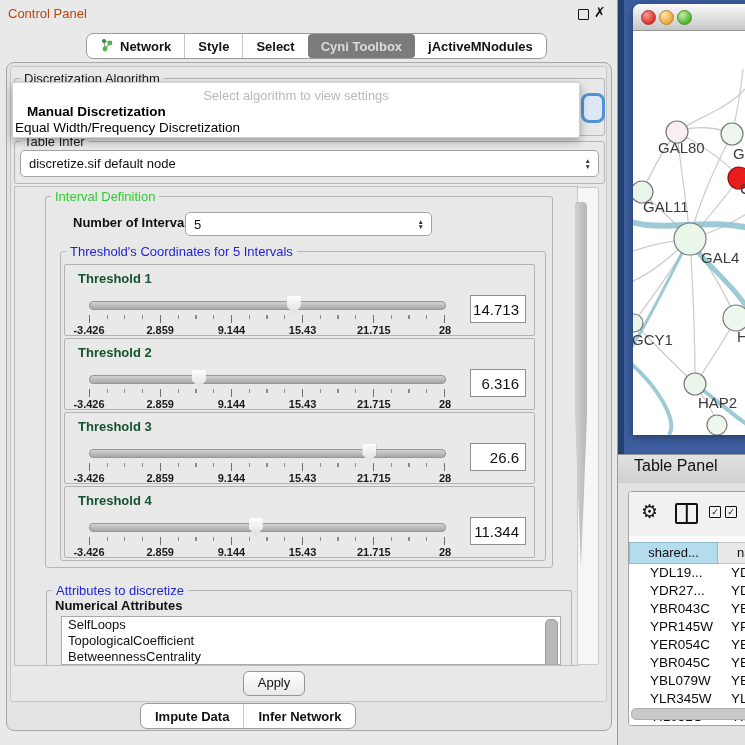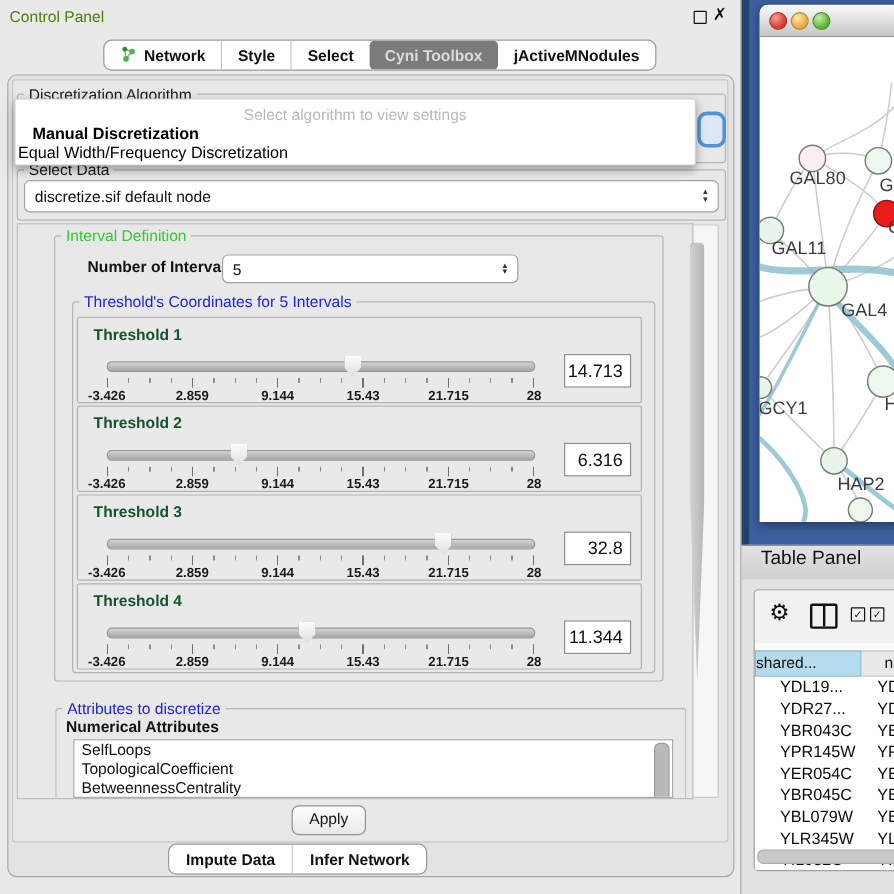--- a/index.html
+++ b/index.html
@@ -1,21 +1,21 @@
 <!DOCTYPE html>
 <html><head>
 <meta charset="utf-8">
 <style>
   html,body{margin:0;padding:0;}
   body{font-family:"Liberation Sans","DejaVu Sans",sans-serif;-webkit-font-smoothing:antialiased;}
   .stage{position:relative;width:745px;height:745px;background:#e9e9e9;overflow:hidden;}
 
   
   .cp{position:absolute;left:0;top:0;width:617px;height:745px;background:#e9e9e9;border-right:1px solid #9a9a9a;}
-  .cp-title{position:absolute;left:8px;top:6px;font-size:13px;color:#4d7c0f;}
+  .cp-title{position:absolute;left:8px;top:6px;font-size:13px;color:#c2410c;}
   .win-float{position:absolute;left:578px;top:9px;width:9px;height:9px;border:1.6px solid #111;border-radius:1px;}
   .win-close{position:absolute;left:594px;top:4px;font-size:14px;font-weight:bold;color:#111;}
 
   
   .toptabs{position:absolute;left:86px;top:33px;height:24px;display:flex;background:#fff;border:1px solid #9a9a9a;border-radius:7px;overflow:hidden;}
   .ttab{display:flex;align-items:center;justify-content:center;padding:0 13px;font-size:13px;font-weight:bold;color:#111;white-space:nowrap;}
   .ttab.sep{border-left:1px solid #c9c9c9;}
   .ttab.sel{background:#7b7b7b;color:#dcdcdc;border-radius:4px;}
   .ttab .nicon{margin-right:6px;}
 
@@ -88,21 +88,21 @@
   .tp-bar span{position:absolute;left:16px;top:2px;font-size:16px;color:#111;}
   .tp-body{position:absolute;left:0;top:483px;width:127px;height:262px;background:#e2e2e2;}
   .tp-box{position:absolute;left:10px;top:8px;width:130px;height:233px;background:#fbfbfb;border:1px solid #a2a2a2;border-radius:4px;overflow:hidden;}
   .tp-toolbar{position:absolute;left:0;top:0;width:100%;height:44px;background:#f1f1f1;}
   .gear{position:absolute;left:12px;top:8px;font-size:19px;color:#111;}
   .split-icon{position:absolute;left:46px;top:11px;width:19px;height:17px;border:2.4px solid #111;border-radius:2px;}
   .split-icon::after{content:"";position:absolute;left:50%;top:0;width:2.4px;height:100%;background:#111;transform:translateX(-50%);}
   .cbx{position:absolute;top:14px;width:10px;height:10px;border:1.6px solid #111;border-radius:1px;font-size:9px;line-height:10px;text-align:center;color:#111;font-weight:bold;}
   .cb1{left:80px;} .cb2{left:96px;}
   .tp-header{position:absolute;left:0;top:50px;width:100%;height:22px;display:flex;font-size:13px;color:#111;}
-  .tp-header .h1{width:89px;background:#b5dcec;border:1px solid #8fb9cb;text-align:left;line-height:20px;box-sizing:border-box;}
+  .tp-header .h1{width:89px;background:#b5dcec;border:1px solid #8fb9cb;text-align:center;line-height:20px;box-sizing:border-box;}
   .tp-header .h2{flex:1;background:#e9e9e9;border:1px solid #c2c2c2;border-left:none;line-height:20px;padding-left:19px;box-sizing:border-box;}
   .tp-rows{position:absolute;left:0;top:72px;width:100%;}
   .tp-row{display:flex;height:18px;line-height:18px;font-size:13.5px;color:#0a0a0a;background:#fff;}
   .tp-row .c1{width:89px;padding-left:21px;box-sizing:border-box;white-space:nowrap;}
   .tp-row .c2{flex:1;padding-left:13px;white-space:nowrap;overflow:hidden;}
   .hscroll{position:absolute;left:2px;top:216px;width:124px;height:10px;background:#c9c9c9;border-radius:5px;border:1px solid #adadad;}
 
   svg text{font-family:"Liberation Sans","DejaVu Sans",sans-serif;}
 </style>
 </head>
@@ -145,21 +145,21 @@
 
     <div class="outer"></div>
     <div class="inner"></div>
 
     <div class="grp" style="left:14px;top:78px;width:589px;height:56px;">
       <span class="grp-title t-black">Discretization Algorithm</span>
     </div>
     <div class="blue-btn"></div>
 
     <div class="grp" style="left:14px;top:141px;width:589px;height:41px;">
-      <span class="grp-title t-black">Select Data</span>
+      <span class="grp-title t-black">Table Infer</span>
     </div>
     <div class="combo" style="left:20px;top:150px;width:577px;height:25px;">
       <span class="val">discretize.sif default node</span>
       <span class="spin">
         <span>▲</span>
           <span>▼</span>
       </span>
     </div>
 
     <div class="scrollpane"></div>
@@ -230,21 +230,21 @@
         <div class="ticks-major"></div>
         <div class="tick-labels">
           <span style="left:0%">-3.426</span>
           <span style="left:20%">2.859</span>
           <span style="left:40%">9.144</span>
           <span style="left:60%">15.43</span>
           <span style="left:80%">21.715</span>
           <span style="left:100%">28</span>
         </div>
       </div>
-      <div class="th-value">32.8</div>
+      <div class="th-value">26.6</div>
     </div>
 
     <div class="threshold" style="top:486px;">
       <div class="th-label">Threshold 4</div>
       <div class="slider">
         <div class="track"></div>
         <div class="thumb" style="left: 47%;"></div>
         <div class="ticks-minor"></div>
         <div class="ticks-major"></div>
         <div class="tick-labels">

